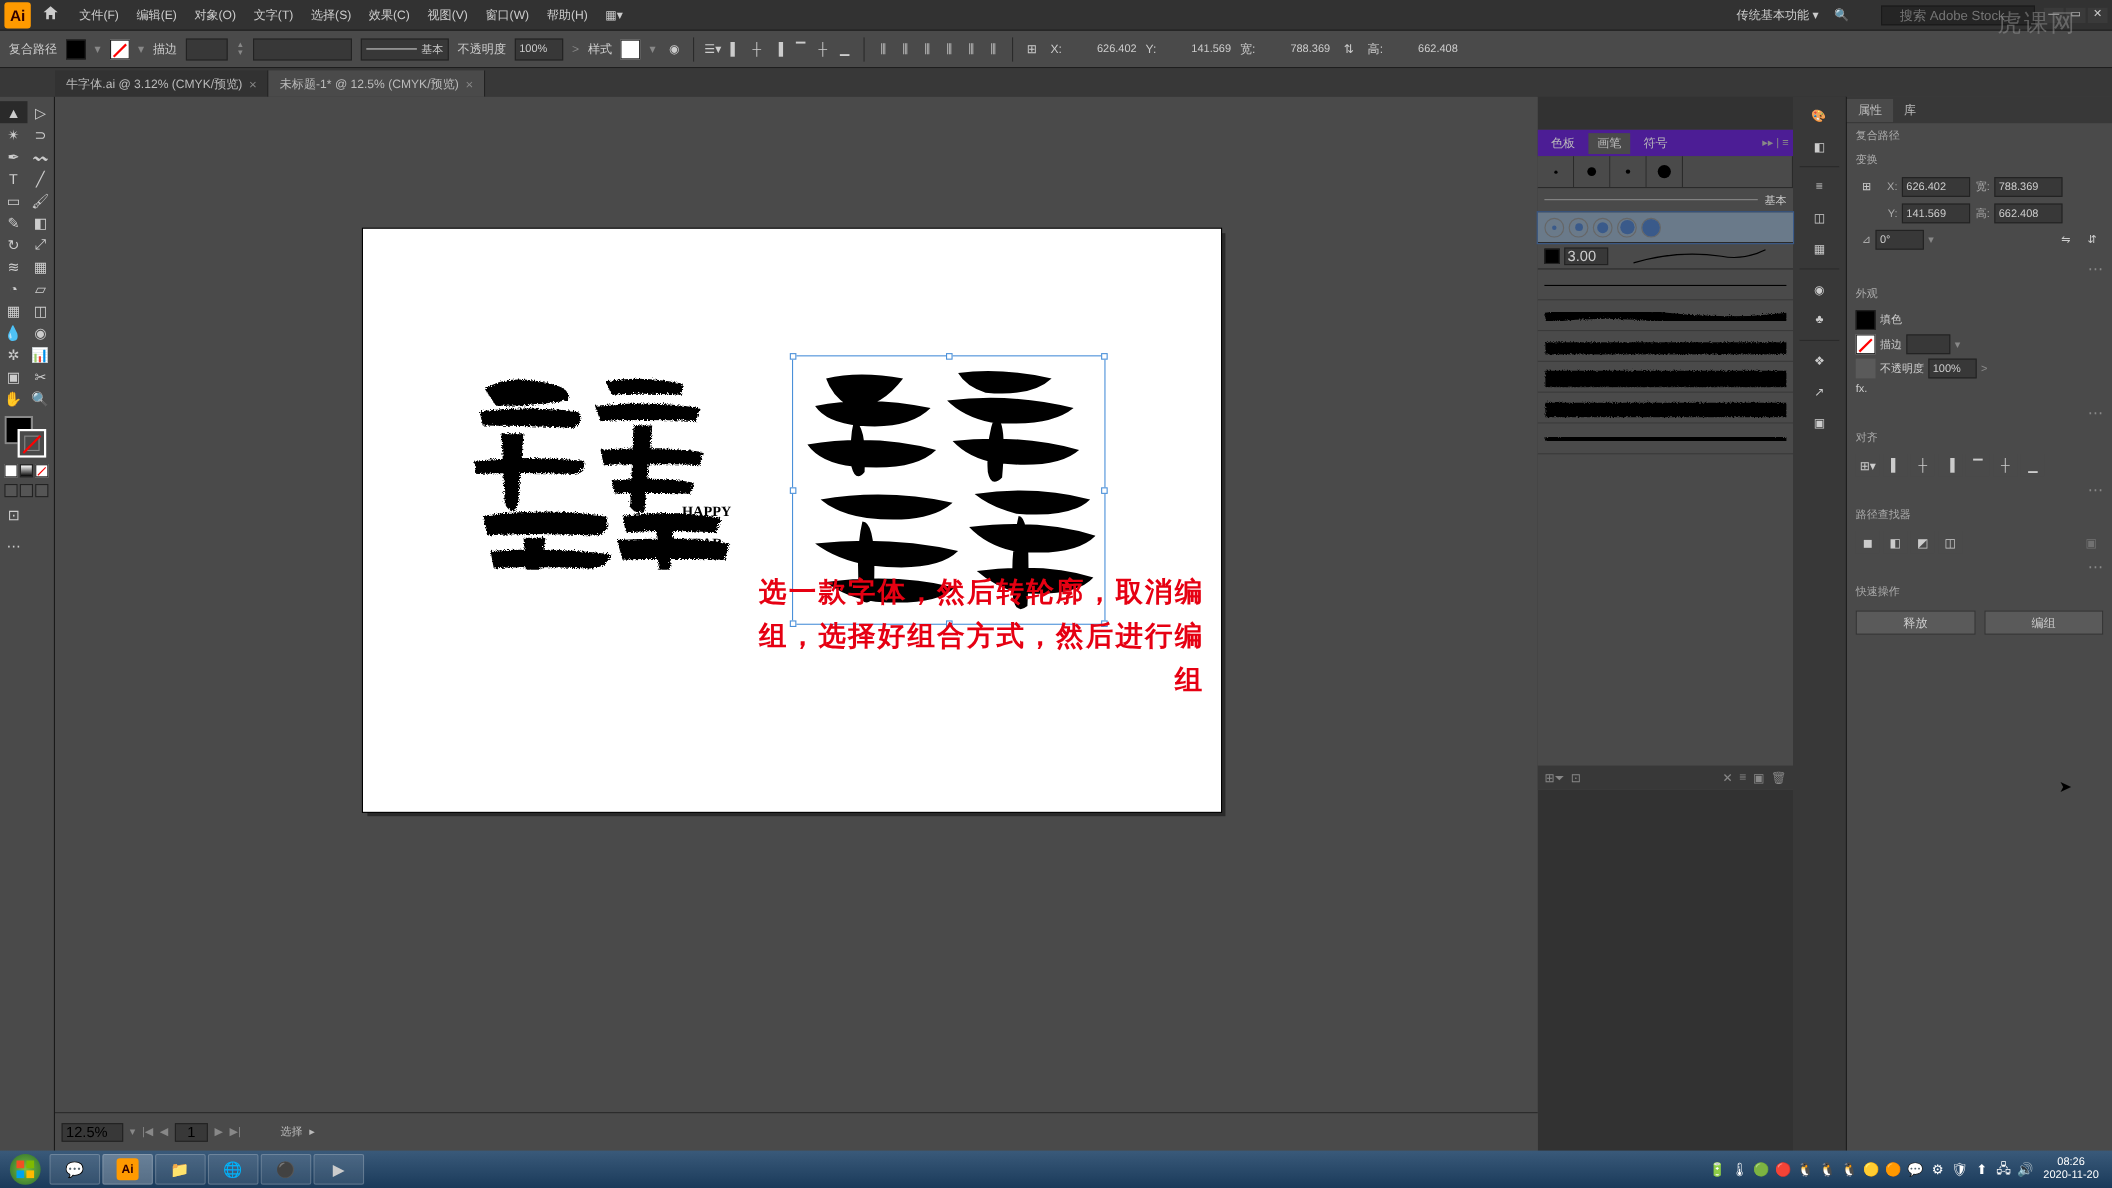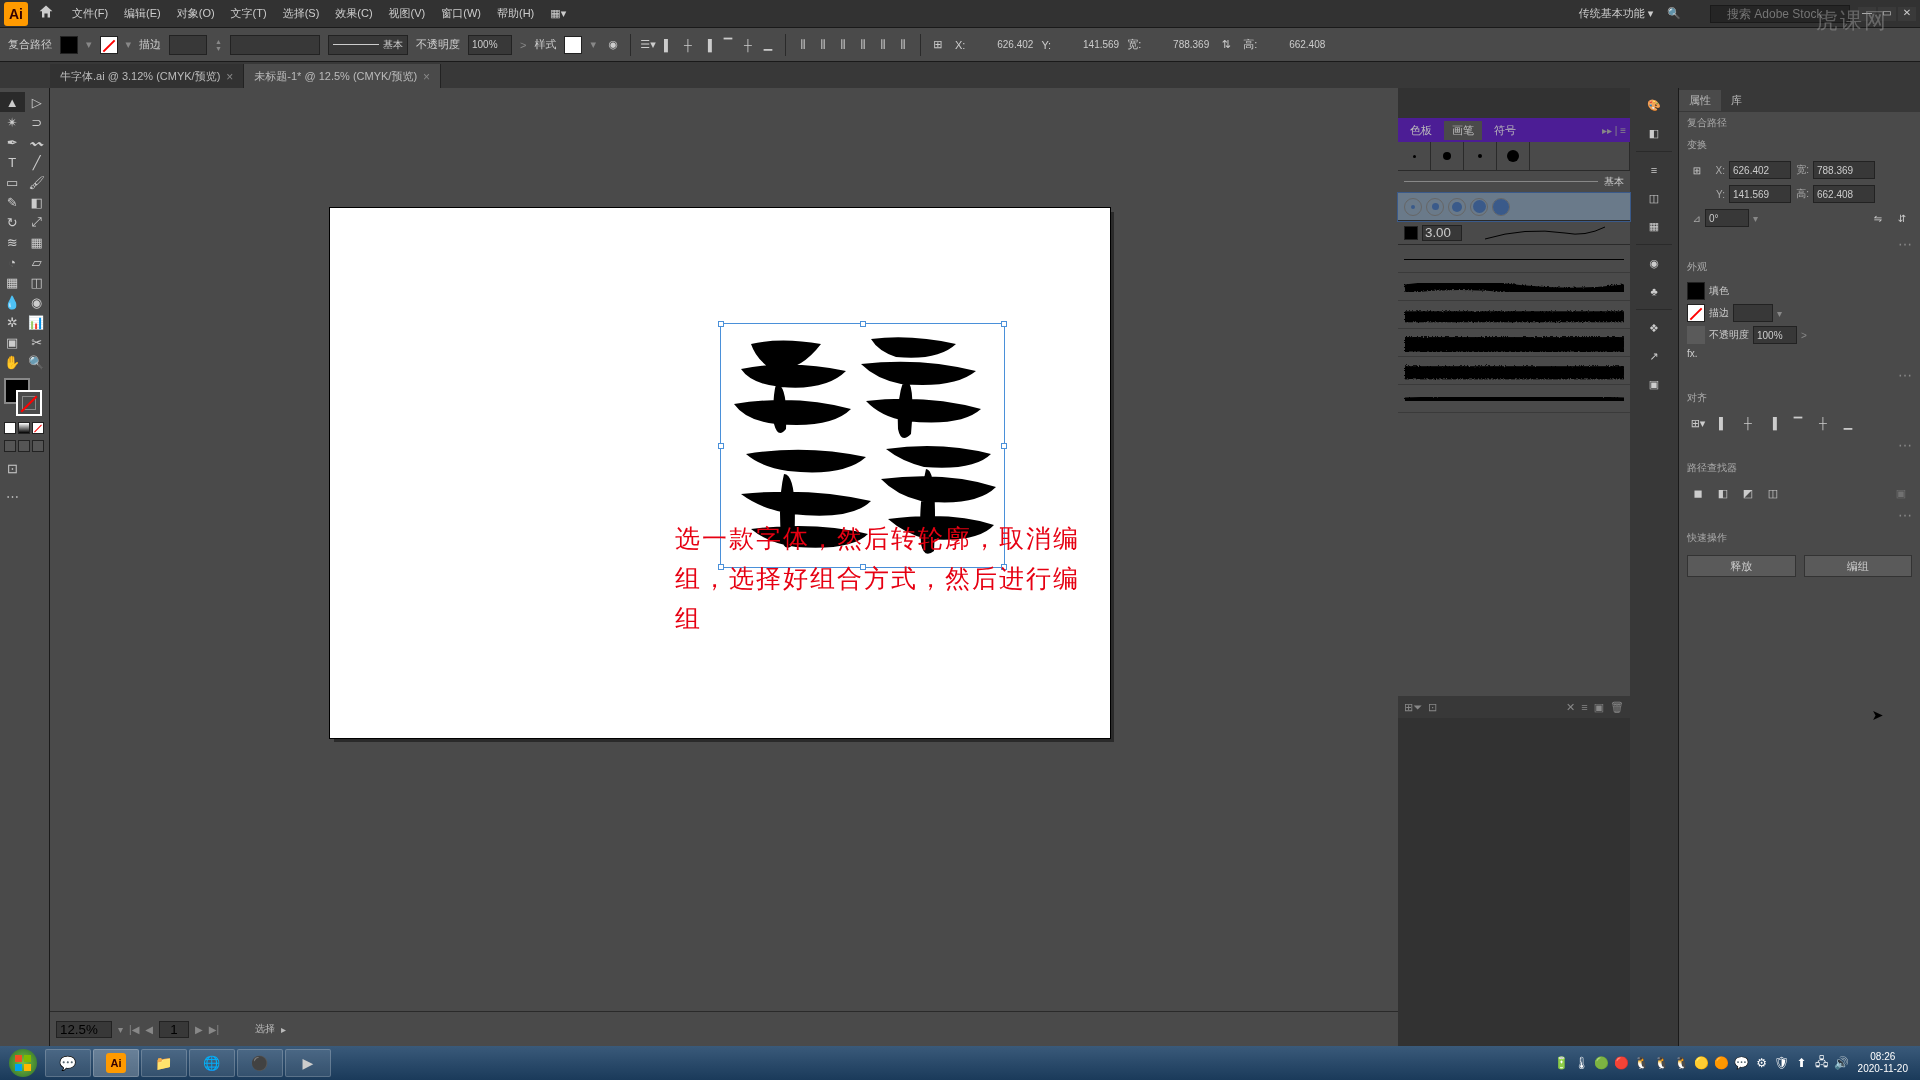--- a/index.html
+++ b/index.html
@@ -58,21 +58,21 @@
 
 
 .canvas-area { flex: 1; background: #4a4a4a; position: relative; overflow: hidden;}
 .artboard { position: absolute; left: 280px; top: 120px; width: 780px; height: 530px; background: #fff; box-shadow: 0 0 0 1px #000, 4px 4px 0 #2a2a2a;}
 .art-left { position: absolute; left: 90px; top: 120px; width: 260px; }
 .art-left-svg { width: 250px; height: 190px; }
 .art-left-text { position:absolute; left:200px; top:130px; font-family: serif; font-weight:bold; font-size:13px; line-height:1.1; color:#000;}
 .sel-box { position: absolute; left: 390px; top: 115px; width: 285px; height: 245px; border: 1px solid #4a90d9;}
 .sel-handle { position: absolute; width: 6px; height: 6px; background: #fff; border: 1px solid #4a90d9; }
 .art-right-svg { width: 270px; height: 230px; position:absolute; left:5px; top:5px;}
-.red-text { position: absolute; left: 345px; top: 310px; color: #e60012; font-size: 25px; font-weight: normal; line-height: 1.6; letter-spacing: 2px; width: 420px;}
+.red-text { position: absolute; left: 345px; top: 310px; color: #e60012; font-size: 25px; font-weight: bold; line-height: 1.6; letter-spacing: 2px; width: 420px; text-align: right;}
 .subtitle { position: absolute; left: 50%; bottom: 60px; transform: translateX(-50%); color: #fff; font-size: 34px; font-weight: 500; text-shadow: 0 1px 3px #000, 0 0 6px #000; letter-spacing: 2px;}
 .cursor-arrow { position:absolute; right:38px; bottom:358px; color:#000; transform:scale(1.3);}
 
 
 .right-dock { width: 48px; background: #383838; display:flex; flex-direction:column; align-items:center; padding-top:4px; gap:2px;}
 .dock-icon { width:32px; height:26px; display:flex; align-items:center; justify-content:center; color:#ccc; border-radius:3px;}
 .dock-sep { height:1px; width:36px; background:#2a2a2a; margin:3px 0;}
 
 .panels-mid { width: 232px; background: #4a4a4a; position: relative;}
 .panel-tabs { height: 24px; background: #4c1d95; display: flex; align-items: center; padding: 0 4px; gap: 4px;}
@@ -317,20 +317,39 @@
         <div class="tool">⊡</div>
       </div>
     <div class="tool-row" style="margin-top:8px">
         <div class="tool">⋯</div>
       </div>
   </div>
 
   <div class="canvas-area">
     <div class="artboard">
 
+      <div class="art-left">
+        <svg class="art-left-svg" viewBox="0 0 250 190">
+          <g fill="#000">
+            <path d="M20 25 Q40 10 80 20 Q100 25 95 35 Q70 40 30 40 Z M15 45 Q50 40 105 45 Q110 55 100 60 Q50 58 18 58 Z M35 65 L55 65 L50 130 Q45 140 38 130 Z M10 90 Q60 85 110 90 Q112 100 100 102 Q50 100 12 102 Z" filter="url(#rough)"></path>
+            <path d="M130 18 Q160 12 200 20 L198 30 Q160 28 135 30 Z M120 40 Q170 35 215 42 L212 54 Q160 52 125 54 Z M155 58 L172 58 L165 135 Q158 140 152 132 Z M125 80 Q175 76 218 82 L215 94 Q165 92 128 94 Z M135 108 Q180 104 210 110 L206 120 Q160 118 138 120 Z" filter="url(#rough)"></path>
+            <path d="M18 140 Q70 132 130 140 Q135 155 120 158 Q60 155 22 158 Z M55 160 L75 160 L70 190 L58 190 Z M25 172 Q80 168 135 175 Q130 188 115 188 Q60 185 28 188 Z" filter="url(#rough)"></path>
+            <path d="M145 140 Q190 134 235 142 L230 155 Q180 152 148 155 Z M140 162 Q200 158 242 165 L238 180 Q180 178 145 180 Z M175 145 L192 145 L188 190 L178 190 Z" filter="url(#rough)"></path>
+          </g>
+          <defs>
+              <filter id="rough">
+                <feTurbulence baseFrequency="0.9" numOctaves="2" result="n"></feTurbulence>
+                <feDisplacementMap in="SourceGraphic" in2="n" scale="4"></feDisplacementMap>
+              </filter>
+            </defs>
+        </svg>
+        <div class="art-left-text" style="white-space:pre">HAPPY
+NIU
+YEAR</div>
+      </div>
 
       <div class="sel-box">
         <div class="sel-handle" style="left:-3px;top:-3px"></div>
           <div class="sel-handle" style="left:50%;top:-3px;margin-left:-3px"></div>
           <div class="sel-handle" style="right:-3px;top:-3px"></div>
         <div class="sel-handle" style="left:-3px;top:50%;margin-top:-3px"></div>
           <div class="sel-handle" style="right:-3px;top:50%;margin-top:-3px"></div>
         <div class="sel-handle" style="left:-3px;bottom:-3px"></div>
           <div class="sel-handle" style="left:50%;bottom:-3px;margin-left:-3px"></div>
           <div class="sel-handle" style="right:-3px;bottom:-3px"></div>

